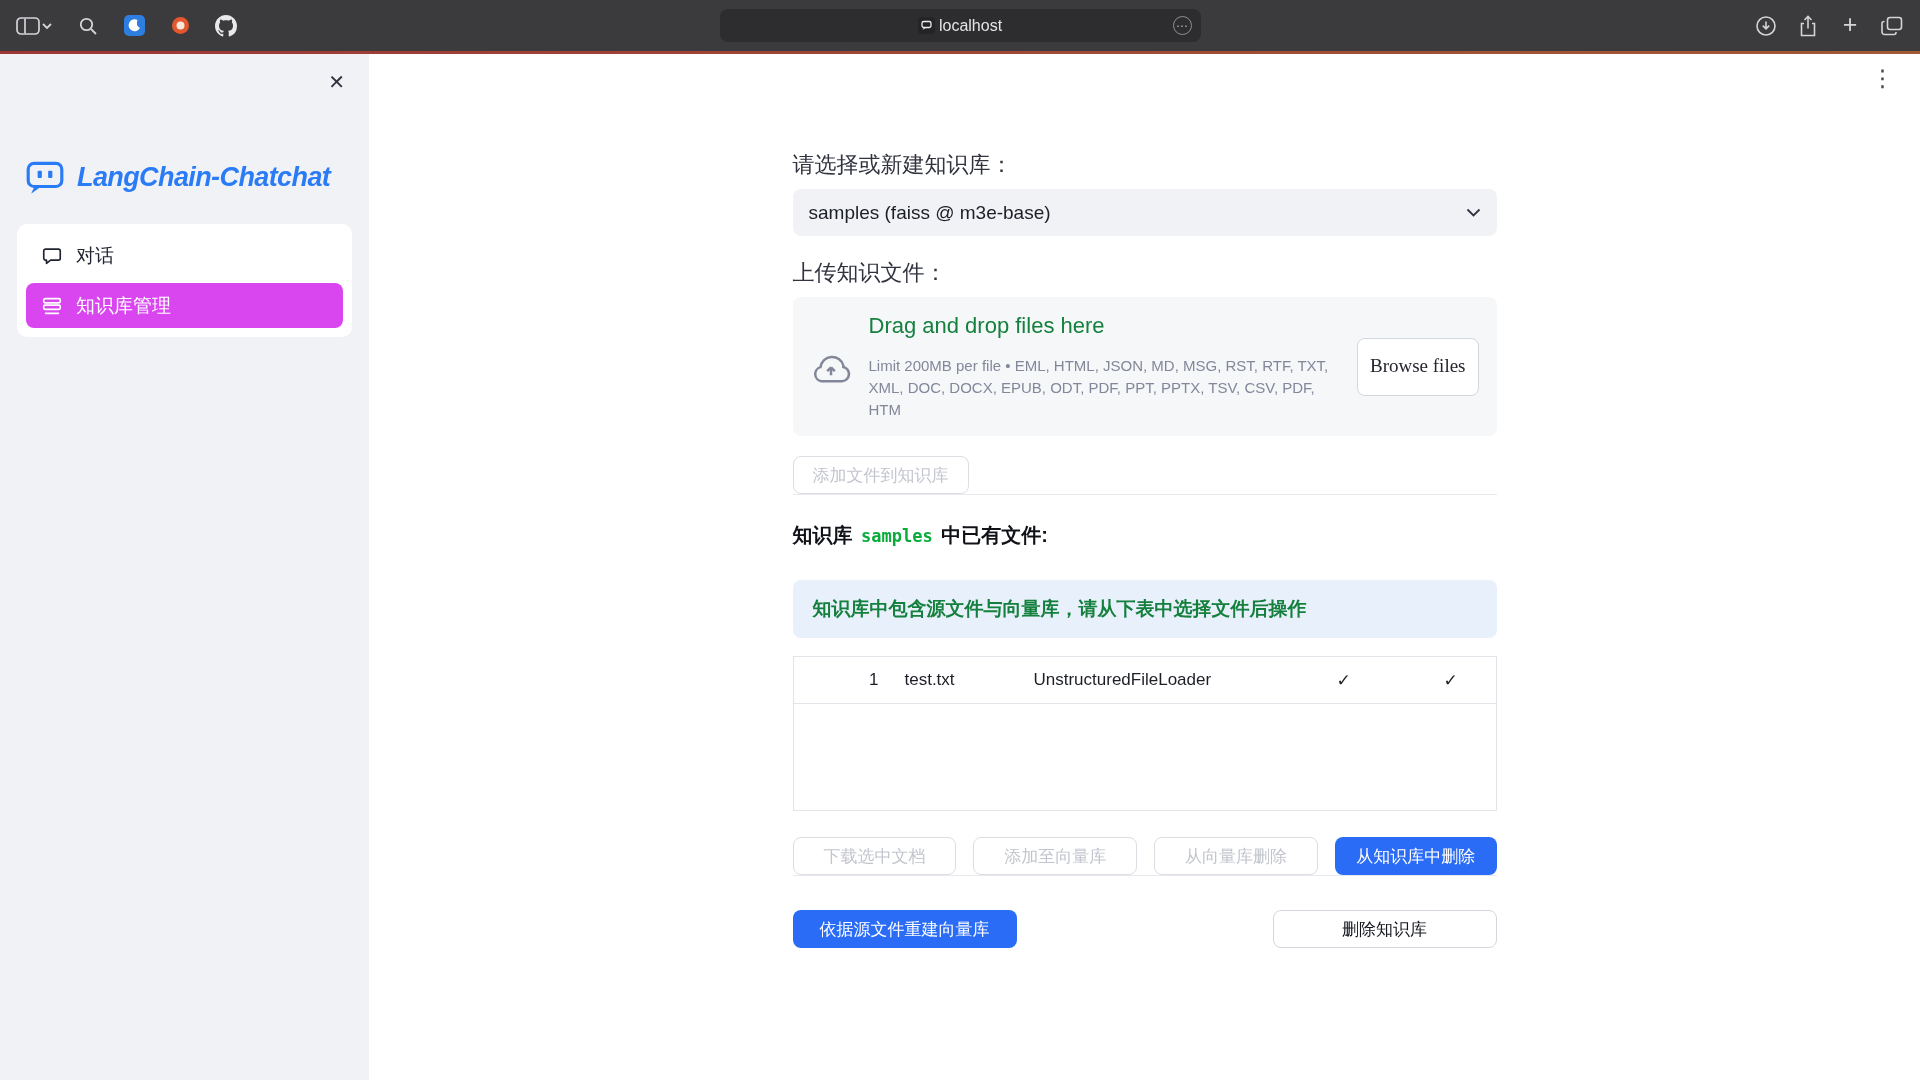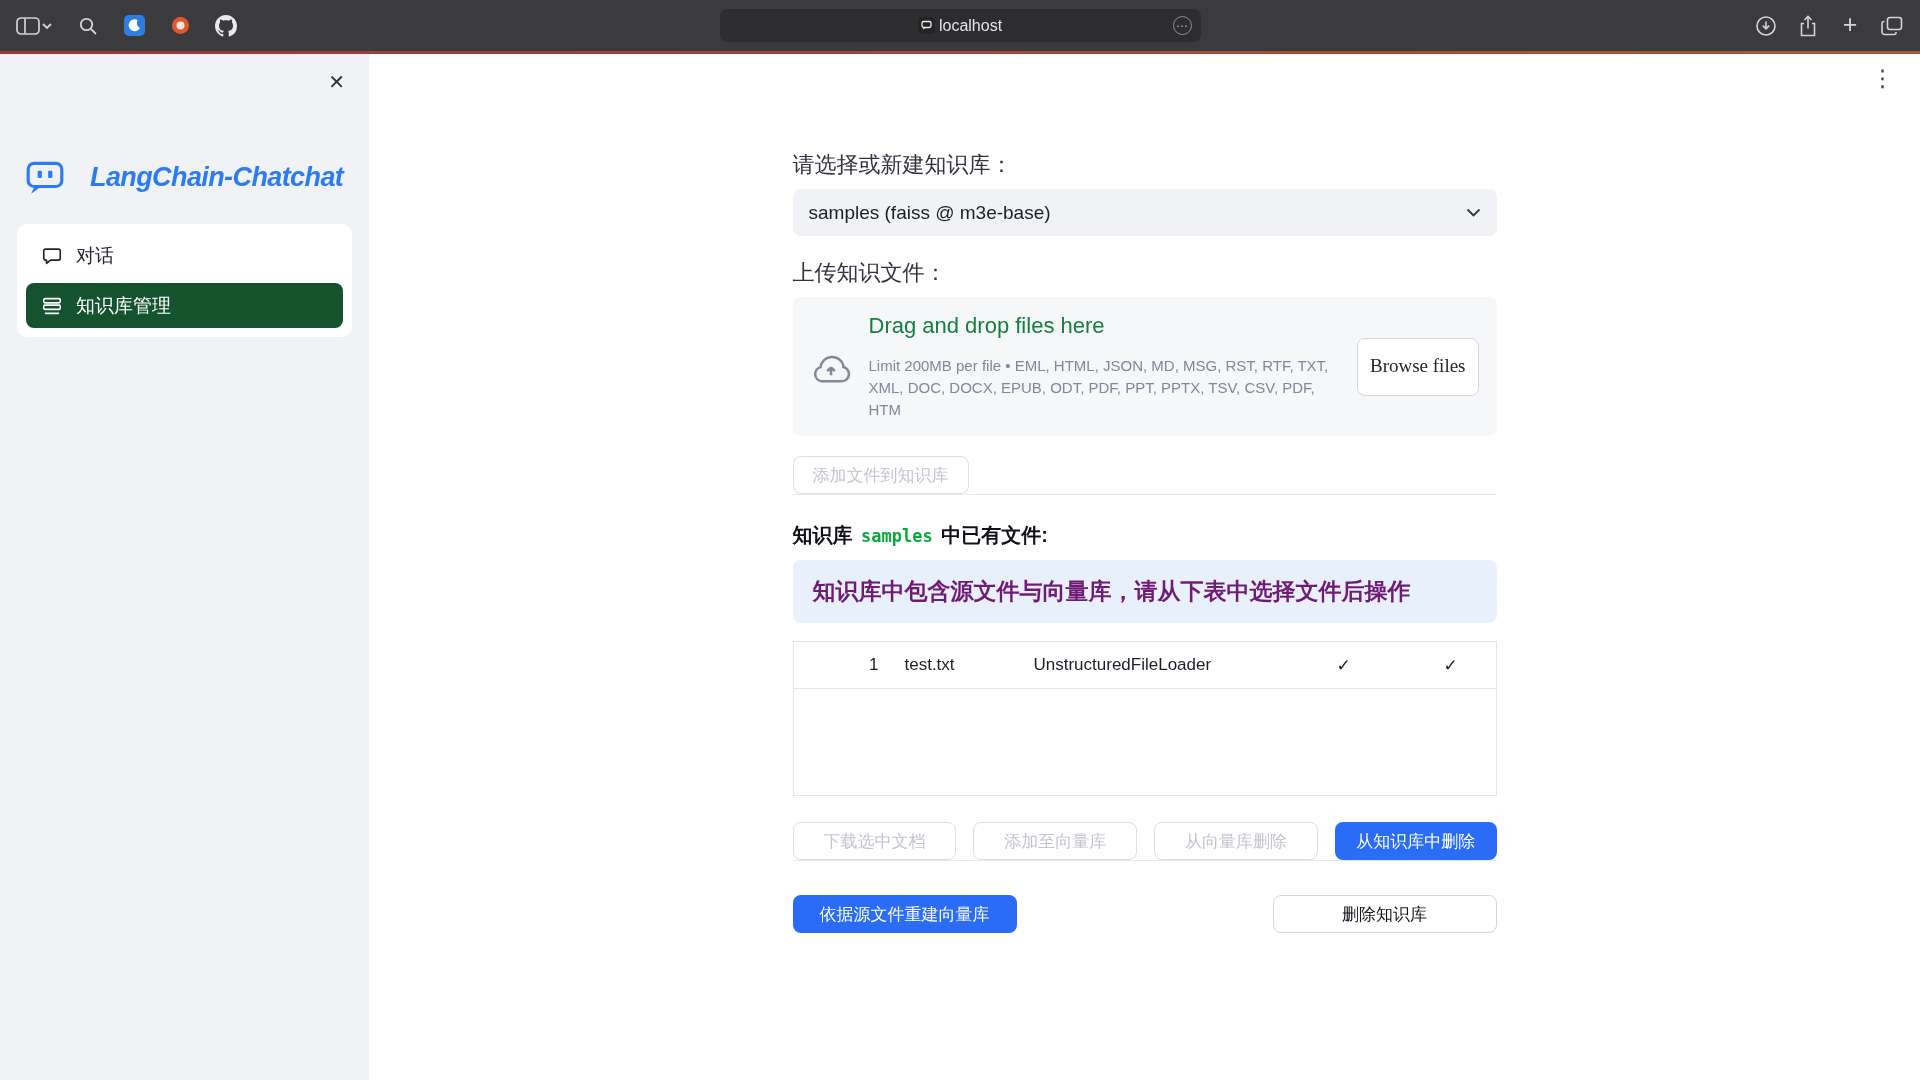--- a/index.html
+++ b/index.html
@@ -18,27 +18,27 @@
         align-items:center;justify-content:center;gap:4px;position:relative;font-size:16px;color:#e4e4e6;cursor:text}
   .addr-more{position:absolute;right:9px;width:19px;height:19px;border:1.5px solid #8e8e93;border-radius:50%;
              display:flex;align-items:center;justify-content:center;font-size:12px;color:#b5b5ba;cursor:pointer}
   .decoration{height:3px;background:linear-gradient(90deg,#9e3636,#a35a35)}
 
   
   .page{display:flex;height:1026px}
   .sidebar{position:relative;width:369px;background:#f0f2f6;flex-shrink:0}
   .sb-close{position:absolute;top:12px;right:20px;font-size:20px;color:#31333f;background:none;border:none;
             cursor:pointer;font-family:inherit;padding:4px}
-  .logo{display:flex;align-items:center;gap:24px;margin:102px 0 0 24px}
+  .logo{display:flex;align-items:center;gap:11px;margin:102px 0 0 24px}
   .logo-text{font-size:27px;font-weight:700;font-style:italic;color:#2a7bf6;letter-spacing:-.6px;white-space:nowrap}
   .menu{margin:26px 17px 0;background:#fff;border-radius:10px;padding:9px}
   .menu-item{display:flex;align-items:center;gap:13px;height:45px;padding:0 15px;border-radius:8px;
              font-size:19px;color:#202330;cursor:pointer}
   .menu-item + .menu-item{margin-top:5px}
-  .menu-item.active{background:#14532d;color:#fff}
+  .menu-item.active{background:#d946ef;color:#fff}
 
   .main{position:relative;flex:1}
   .kebab{position:absolute;top:10px;right:20px;font-size:23px;color:#44474f;background:none;border:none;cursor:pointer}
   .column{width:704px;margin:0 auto;padding-top:96px}
 
   .label{font-size:22px;color:#31333f;margin-bottom:9px}
   .selectbox{height:47px;background:#f0f2f6;border-radius:8px;display:flex;align-items:center;
              justify-content:space-between;padding:0 16px;font-size:19px;color:#1d1f27;cursor:pointer;margin-bottom:22px}
 
   .uploader{background:#f6f7f9;border-radius:8px;padding:16px 18px;display:flex;align-items:center;gap:18px;
@@ -54,21 +54,21 @@
   .btn.secondary{background:#fff;border:1px solid #d5d7de;color:#15171e}
   .btn.primary{background:#2a6cf5;border:none;color:#fff}
   .add-btn{padding:0 19px}
 
   hr.sep{border:none;border-top:1px solid #e8e9ee;margin:0}
   .sep1{margin-top:54px}
   .sep2{margin-top:45px}
 
   .heading{margin-top:27px;font-size:20px;font-weight:700;color:#101218}
   .heading code{font-family:"DejaVu Sans Mono",monospace;color:#09ab3b;font-size:17px;font-weight:600;padding:0 3px}
-  .info{margin-top:11px;background:#e7f0fb;border-radius:8px;padding:16px 20px;font-size:23px;font-weight:600;color:#701a75}
+  .info{margin-top:31px;background:#e7f0fb;border-radius:8px;padding:16px 20px;font-size:19px;font-weight:600;color:#15803d}
 
   .kb-table{margin-top:18px;border:1px solid #e2e4e9;font-size:17px;color:#1d1f27}
   .t-row{display:flex;border-bottom:1px solid #e2e4e9}
   .t-cell{padding:0 13px;height:46px;display:flex;align-items:center}
   .t-head .t-cell{border-right:1px solid #e8eaee;color:#26282f}
   .t-head .t-cell:last-child{border-right:none}
   .c0{width:98px;justify-content:flex-end}
   .c1{width:129px}.c2{width:195px}.c3{width:108px}.c4{width:107px}.c5{flex:1}
   .t-filler{height:106px}
 

